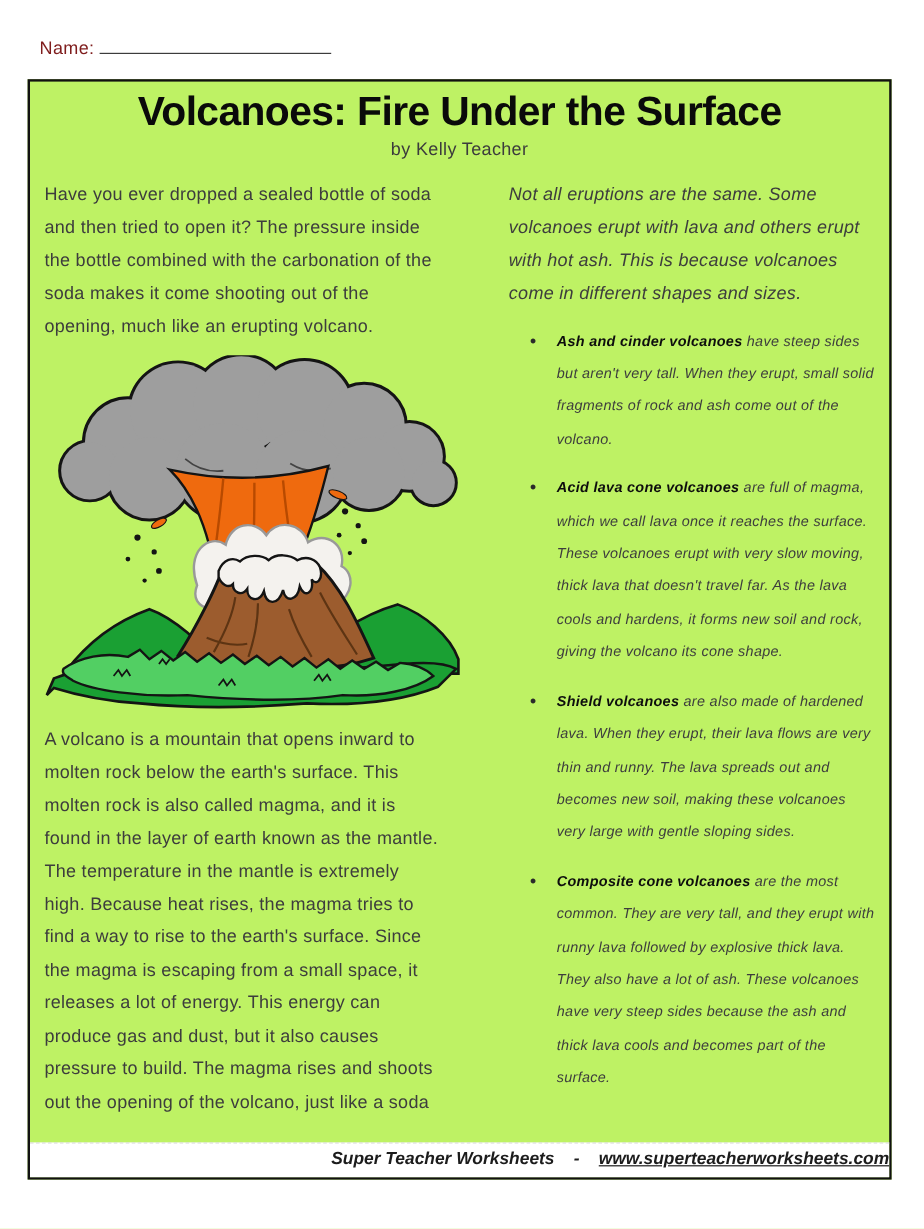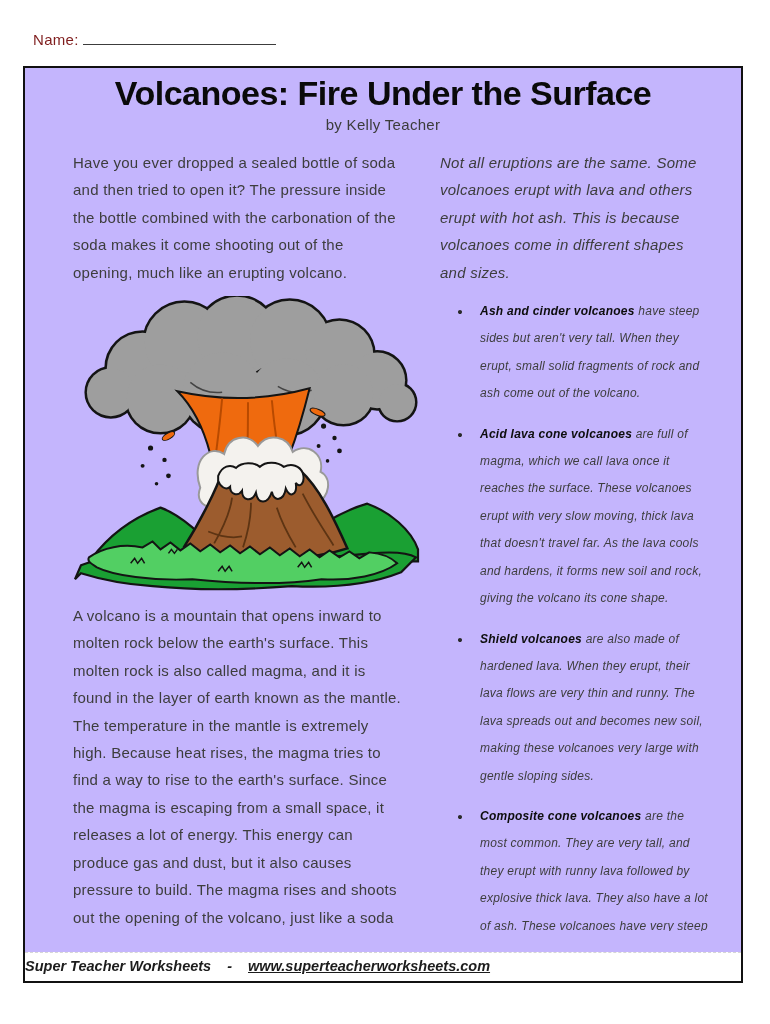--- a/index.html
+++ b/index.html
@@ -5,41 +5,41 @@
   html,body{margin:0;padding:0;}
   body{
     width:770px;height:1024px;background:#ffffff;position:relative;
     font-family:"Liberation Sans", sans-serif;color:#3d3d3d;
     -webkit-font-smoothing:antialiased;
   }
   .name-row{position:absolute;left:33px;top:30px;font-size:15px;letter-spacing:.3px;color:#7f1d1d;}
   .name-line{display:inline-block;width:193px;border-bottom:1.5px solid #3c3c3c;height:14px;margin-left:4px;vertical-align:baseline;}
   .sheet{
     position:absolute;left:23px;top:66px;width:720px;height:917px;
-    border:2px solid #111;background:#c4b5fd;box-sizing:border-box;padding:0 28px;
+    border:2px solid #111;background:#bef264;box-sizing:border-box;padding:0 12px;
   }
   .title{
     margin:6px 0 0 0;text-align:center;font-size:34px;font-weight:700;color:#0a0a0a;
     letter-spacing:-0.5px;line-height:38px;
   }
   .byline{margin:4px 0 0 0;text-align:center;font-size:15px;color:#3c3c3c;letter-spacing:.3px;}
-  .columns{display:flex;margin-top:16px;gap:35px;height:782px;overflow:hidden;margin-left:20px;}
+  .columns{display:flex;margin-top:16px;gap:55px;height:782px;overflow:hidden;}
   .col-left{width:332px;flex:0 0 332px;}
   .col-right{width:333px;flex:1;font-style:italic;}
   .body-text{font-size:15px;line-height:27.4px;letter-spacing:.25px;margin:0;}
   .volcano-wrap{margin:10px 0 6px 0;position:relative;left:0;}
   .bullet-list{list-style:none;margin:12px 0 0 0;padding:0;}
   .bullet-item{display:flex;margin:0 0 13px 0;}
   .bullet-dot{flex:0 0 40px;text-align:center;font-size:15px;line-height:27.4px;color:#2a2a2a;}
   .bullet-text{flex:1;font-size:12px;line-height:27.4px;letter-spacing:.25px;margin:0;}
   .bullet-text b{color:#0d0d0d;}
   .sheet-footer{
     position:absolute;left:0;right:0;bottom:0;background:#fff;
     border-top:1px dashed #d6d6d6;
-    display:flex;justify-content:flex-start;align-items:baseline;gap:16px;
+    display:flex;justify-content:flex-end;align-items:baseline;gap:16px;
     padding:5px 0 7px 0;font-size:14.5px;font-weight:700;font-style:italic;color:#1c1c1c;
   }
   .footer-url{text-decoration:underline;color:#1c1c1c;}
 </style>
 </head>
 <body>
 
 <div class="name-row">
   <span>Name:</span><span class="name-line"></span>
 </div>

